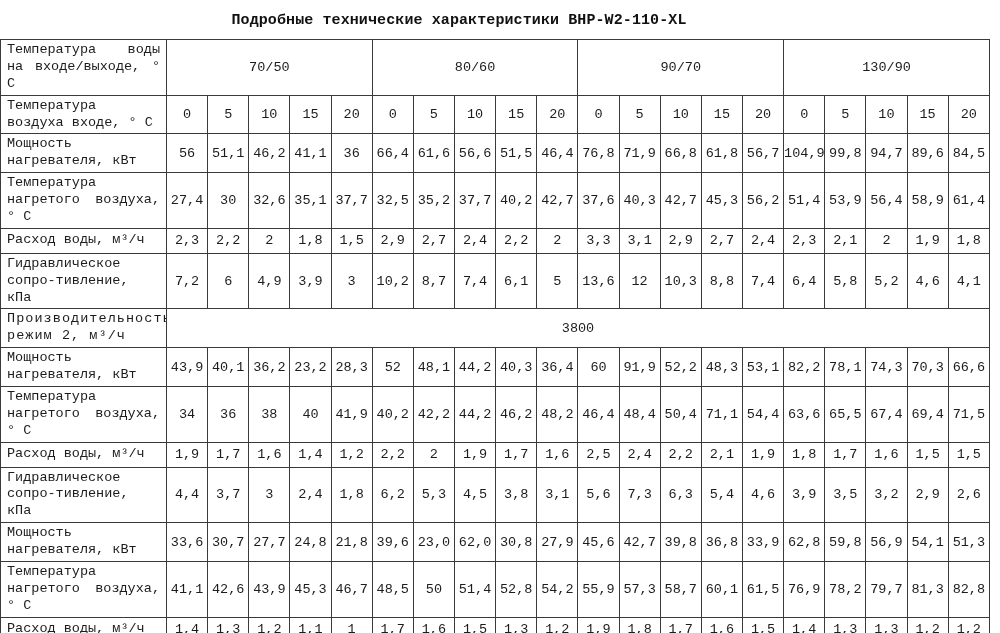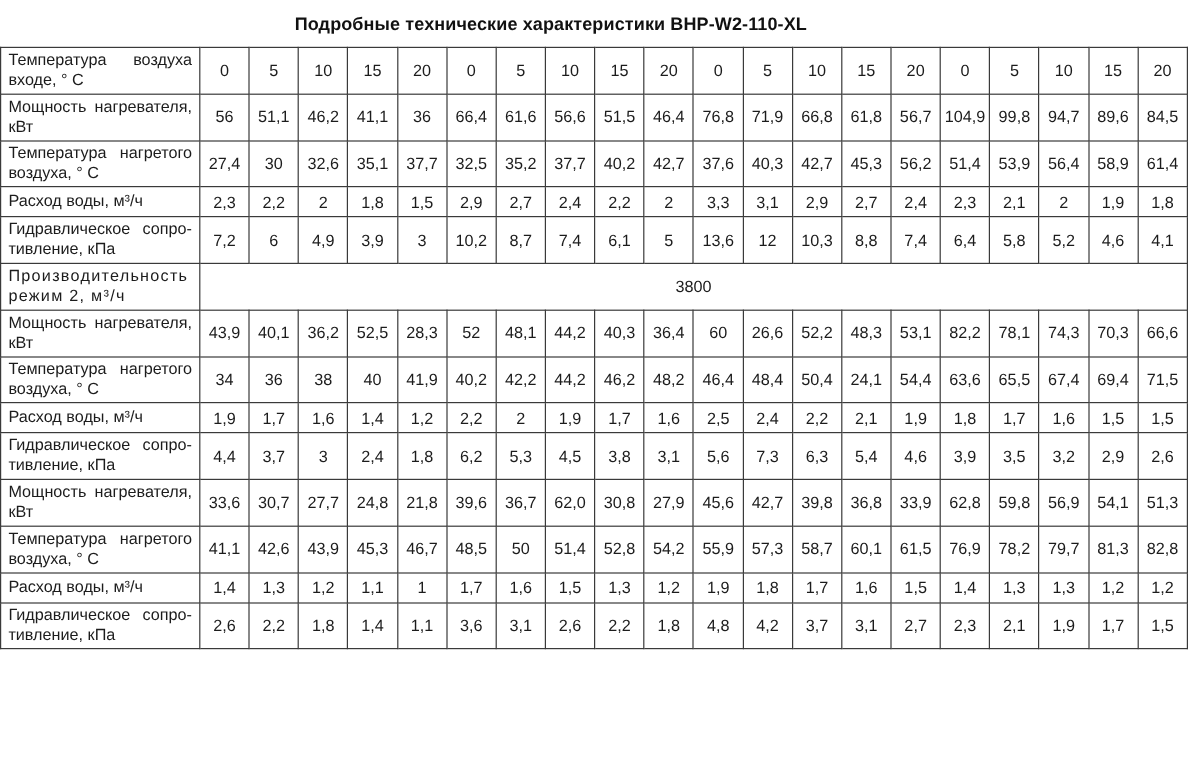--- a/index.html
+++ b/index.html
@@ -3,21 +3,21 @@
 <meta charset="utf-8">
 <style>
   html, body {
     margin: 0; padding: 0;
     background: #ffffff;
     width: 1000px; height: 633px;
     overflow: hidden;
     font-family: "Liberation Sans", sans-serif;
     color: #1c1c1c;
   }
-  .page { position: relative; width: 918px; height: 633px; }
+  .page { position: relative; width: 918px; height: 633px; font-family: Liberation Mono, monospace; }
   .title {
     padding-top: 12px;
     text-align: center;
     font-size: 15px;
     font-weight: 600;
     letter-spacing: 0.1px;
     color: #111;
   }
   table.specs {
     border-collapse: collapse;
@@ -53,20 +53,27 @@
 
 <div class="page">
   <div class="title">Подробные технические характеристики BHP-W2-110-XL</div>
 
   <table class="specs">
     <colgroup>
       <col style="width:166px">
       <col span="20">
     </colgroup>
     <tbody>
+        <tr class="r-water">
+          <td class="label">Температура воды на входе/выходе, ° С</td>
+          <td colspan="5">70/50</td>
+          <td colspan="5">80/60</td>
+          <td colspan="5">90/70</td>
+          <td colspan="5">130/90</td>
+        </tr>
         <tr class="r-air">
           <td class="label">Температура воздуха входе, ° С</td>
           <td>0</td>
           <td>5</td>
           <td>10</td>
           <td>15</td>
           <td>20</td>
           <td>0</td>
           <td>5</td>
           <td>10</td>
@@ -177,29 +184,29 @@
         </tr>
         <tr class="r-cap">
           <td class="label spread">Производительность режим 2, м³/ч</td>
           <td colspan="20">3800</td>
         </tr>
         <tr class="r-data">
           <td class="label">Мощность нагревателя, кВт</td>
           <td>43,9</td>
           <td>40,1</td>
           <td>36,2</td>
-          <td>52,5</td>
+          <td>23,2</td>
           <td>28,3</td>
           <td>52</td>
           <td>48,1</td>
           <td>44,2</td>
           <td>40,3</td>
           <td>36,4</td>
           <td>60</td>
-          <td>26,6</td>
+          <td>91,9</td>
           <td>52,2</td>
           <td>48,3</td>
           <td>53,1</td>
           <td>82,2</td>
           <td>78,1</td>
           <td>74,3</td>
           <td>70,3</td>
           <td>66,6</td>
         </tr>
         <tr class="r-data">
@@ -210,21 +217,21 @@
           <td>40</td>
           <td>41,9</td>
           <td>40,2</td>
           <td>42,2</td>
           <td>44,2</td>
           <td>46,2</td>
           <td>48,2</td>
           <td>46,4</td>
           <td>48,4</td>
           <td>50,4</td>
-          <td>24,1</td>
+          <td>71,1</td>
           <td>54,4</td>
           <td>63,6</td>
           <td>65,5</td>
           <td>67,4</td>
           <td>69,4</td>
           <td>71,5</td>
         </tr>
         <tr class="r-short">
           <td class="label">Расход воды, м³/ч</td>
           <td>1,9</td>
@@ -272,21 +279,21 @@
           <td>2,6</td>
         </tr>
         <tr class="r-data">
           <td class="label">Мощность нагревателя, кВт</td>
           <td>33,6</td>
           <td>30,7</td>
           <td>27,7</td>
           <td>24,8</td>
           <td>21,8</td>
           <td>39,6</td>
-          <td>36,7</td>
+          <td>23,0</td>
           <td>62,0</td>
           <td>30,8</td>
           <td>27,9</td>
           <td>45,6</td>
           <td>42,7</td>
           <td>39,8</td>
           <td>36,8</td>
           <td>33,9</td>
           <td>62,8</td>
           <td>59,8</td>

